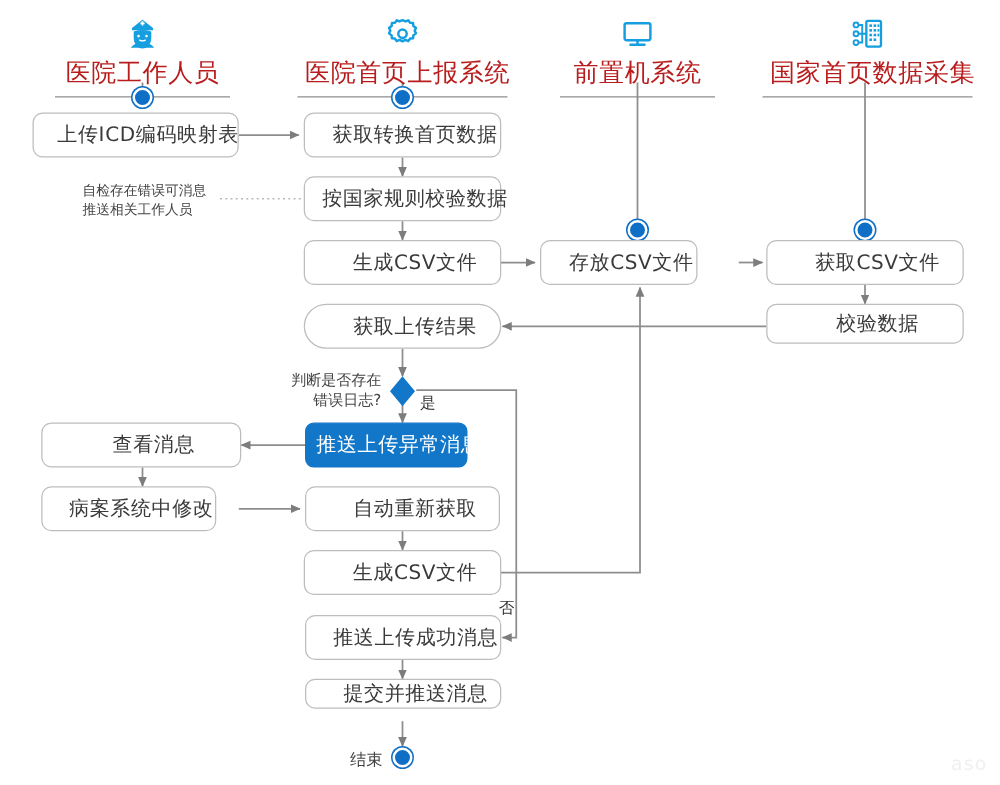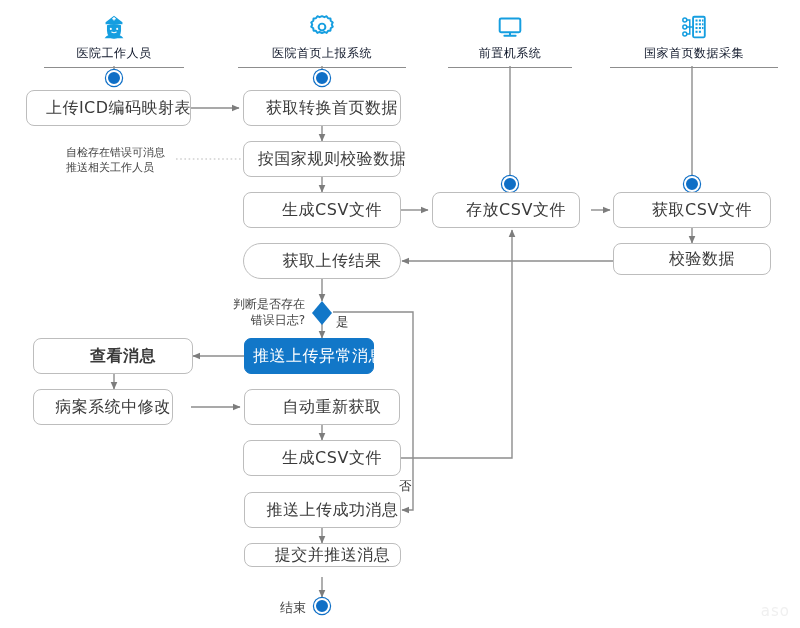--- a/index.html
+++ b/index.html
@@ -9,21 +9,21 @@
     color:#3b3b3b;
   }
   #canvas{position:absolute;inset:0;}
   svg.wires{position:absolute;left:0;top:0;width:800px;height:628px;pointer-events:none;}
 
   
   .lane{position:absolute;text-align:center;}
   .lane .ico{height:36px;display:flex;align-items:flex-end;justify-content:center;}
   .lane .ico svg{display:block;}
   .lane .ttl{
-    font-size:12px;color:#0f172a;white-space:nowrap;
+    font-size:20px;color:#b91c1c;white-space:nowrap;
     padding:3px 6px 5px 6px;border-bottom:1.3px solid #8d8d8d;
     letter-spacing:.5px;
   }
 
   
   .node{
     position:absolute;box-sizing:border-box;
     border:1.2px solid #bdbdbd;border-radius:8px;background:#fff;
     display:flex;align-items:center;justify-content:center;
     font-size:16px;color:#3a3a3a;white-space:nowrap;letter-spacing:.5px;padding-left:20px;
@@ -191,41 +191,41 @@
   </div>
 
   <div class="node" style="left:243px;top:141px;width:158px;height:36px;">
     <span>按国家规则校验数据</span>
   </div>
 
   <div class="node" style="left:243px;top:192px;width:158px;height:36px;">
     <span>生成CSV文件</span>
   </div>
 
-  <div class="node" style="left:432px;top:192px;width:148px;height:36px;">
+  <div class="node" style="left:432px;top:192px;width:126px;height:36px;">
     <span>存放CSV文件</span>
   </div>
 
   <div class="node" style="left:613px;top:192px;width:158px;height:36px;">
     <span>获取CSV文件</span>
   </div>
 
   <div class="node" style="left:613px;top:243px;width:158px;height:32px;">
     <span>校验数据</span>
   </div>
 
   <div class="node" style="left:243px;top:243px;width:158px;height:36px;border-radius:18px;">
     <span>获取上传结果</span>
   </div>
 
   <div class="node accent" style="left:244px;top:338px;width:130px;height:36px;">
     <span>推送上传异常消息</span>
   </div>
 
-  <div class="node" style="left:33px;top:338px;width:160px;height:36px;font-weight:bold;">
+  <div class="node" style="left:33px;top:338px;width:160px;height:36px;">
     <span>查看消息</span>
   </div>
 
   <div class="node" style="left:33px;top:389px;width:140px;height:36px;">
     <span>病案系统中修改</span>
   </div>
 
   <div class="node" style="left:244px;top:389px;width:156px;height:36px;">
     <span>自动重新获取</span>
   </div>

